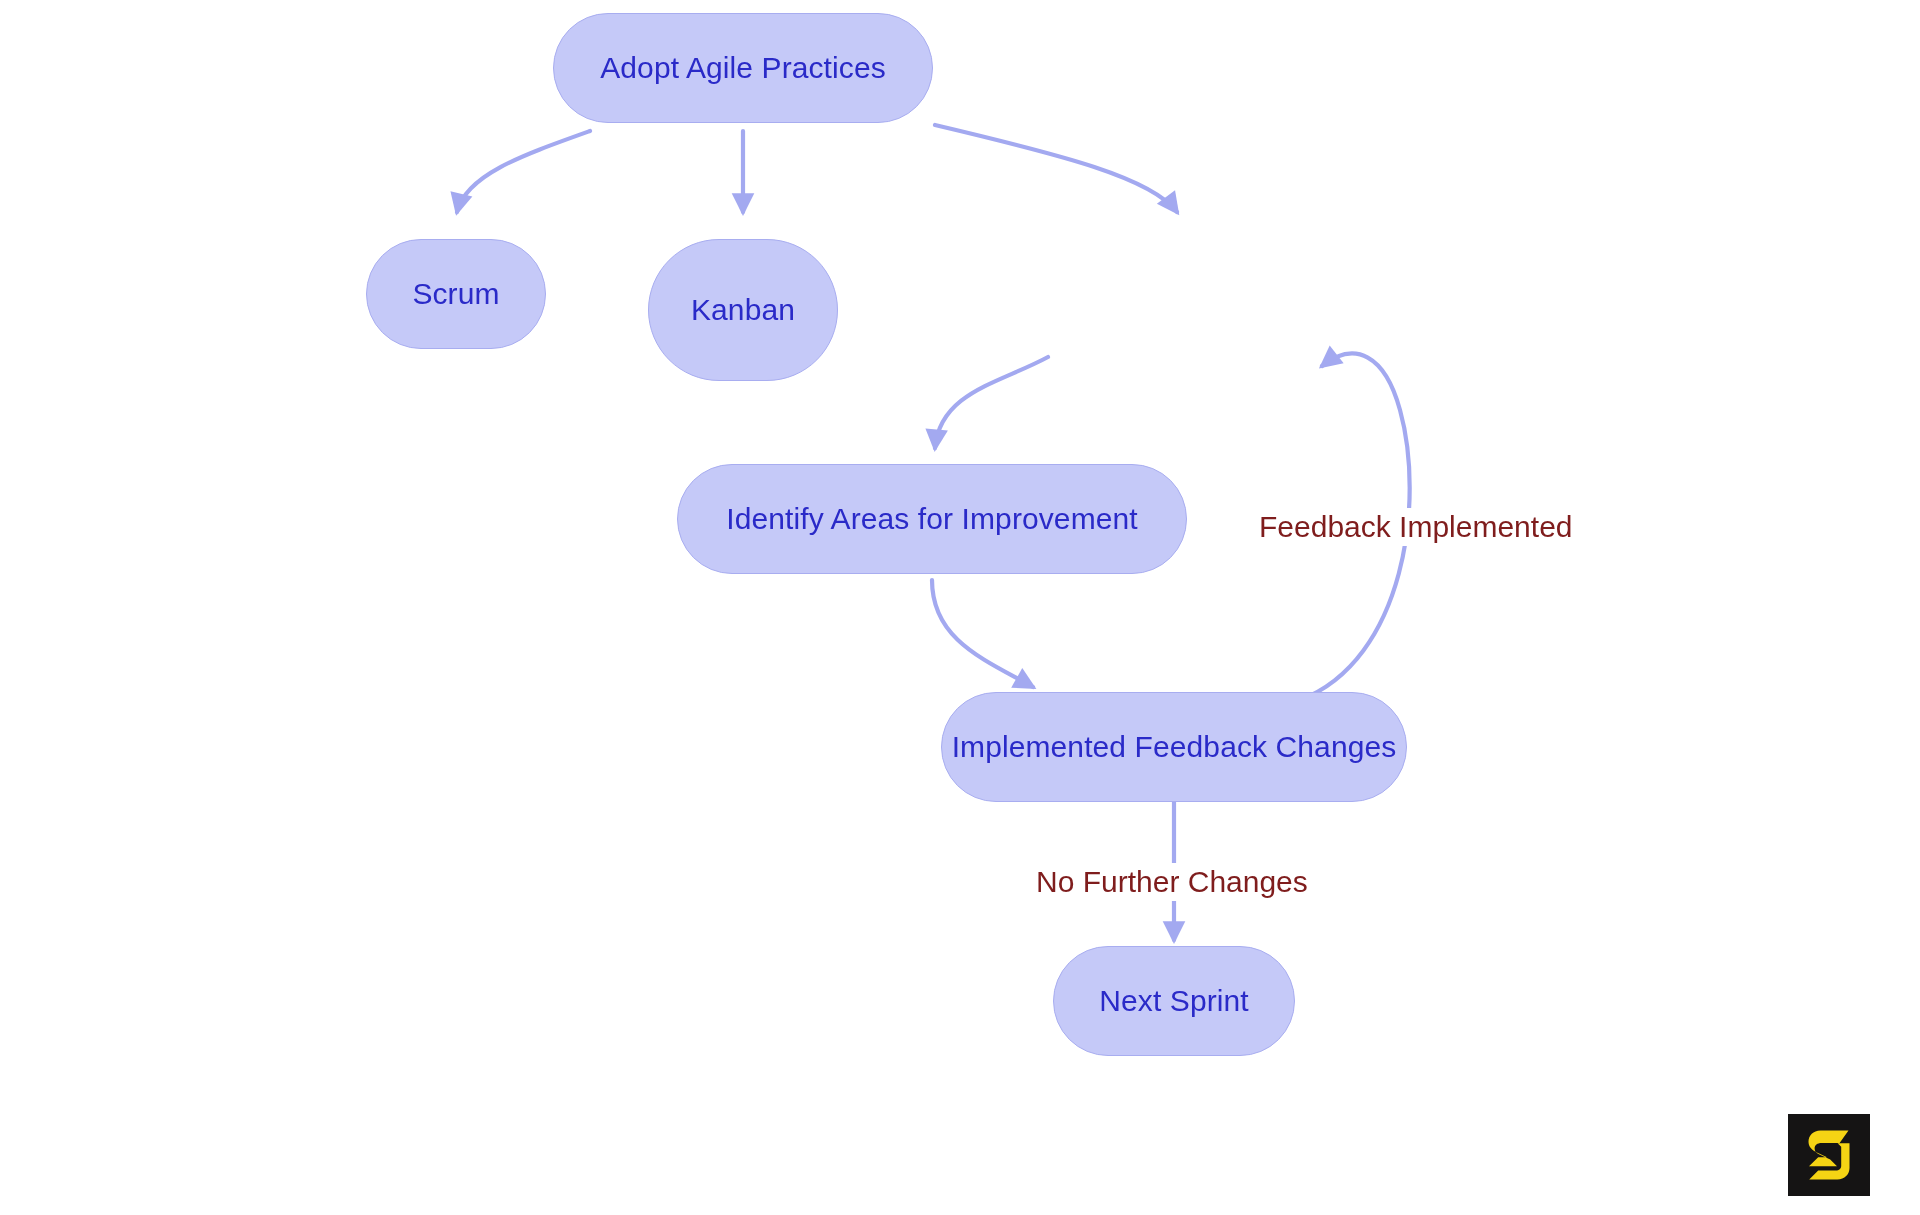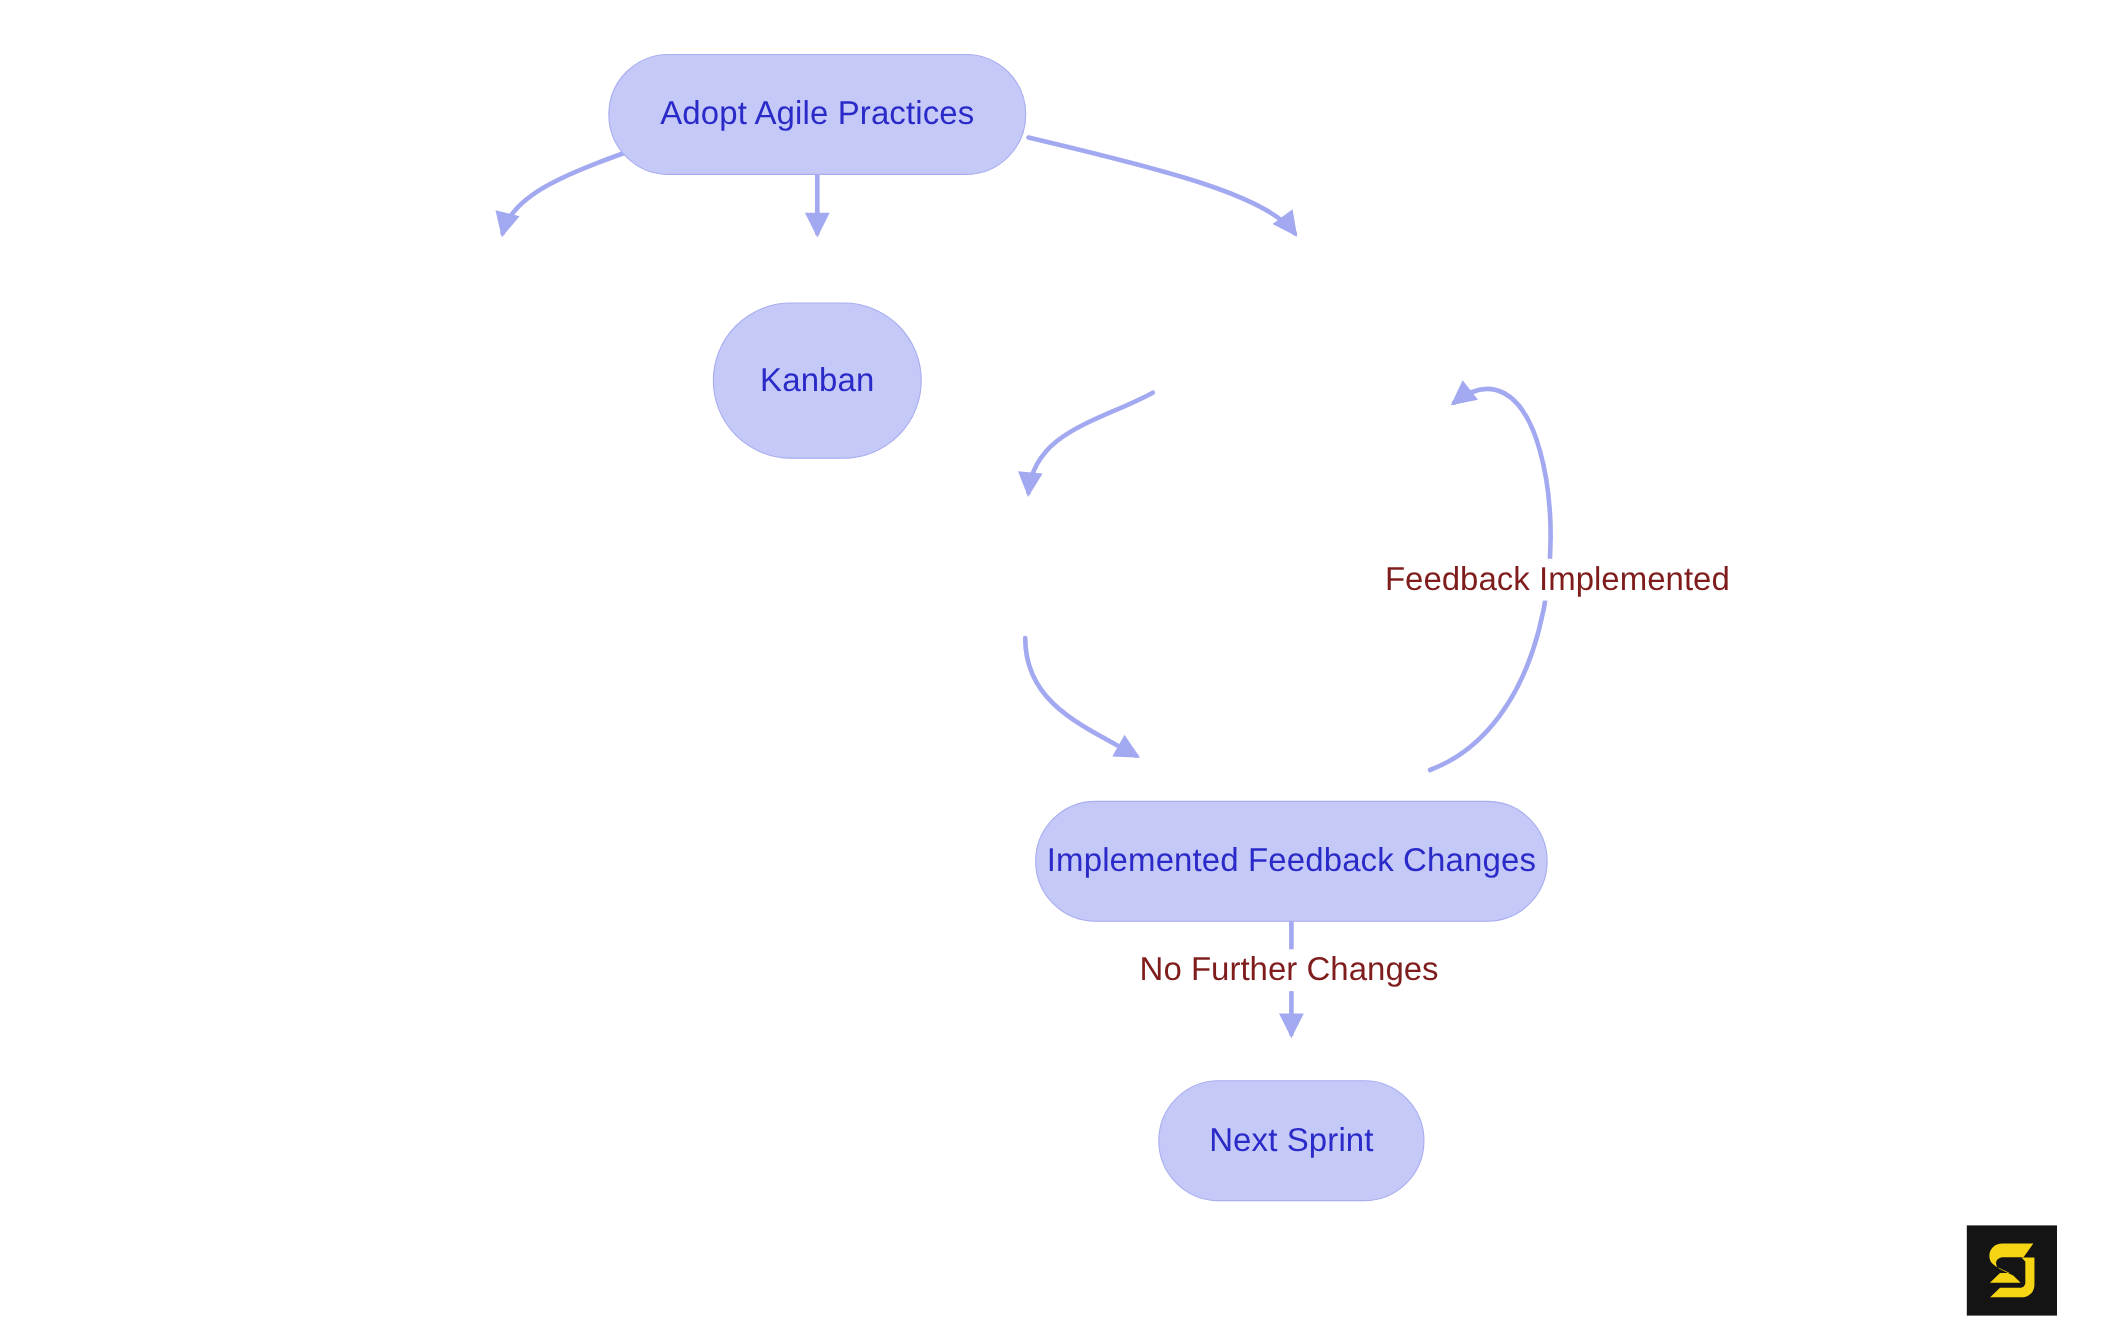--- a/index.html
+++ b/index.html
@@ -50,21 +50,20 @@
     justify-content: center;
     background: #c5c9f8;
     border: 1.6px solid #a8adf0;
     border-radius: 999px;
     color: #2a2ac8;
     font-size: 30px;
     font-weight: 400;
     letter-spacing: 0.1px;
     white-space: nowrap;
     line-height: 1;
-    margin-top: 36px;
   }
 
   
   .edge-label {
     position: absolute;
     color: #7f1d1d;
     font-size: 30px;
     font-weight: 400;
     white-space: nowrap;
     background: #ffffff;
@@ -114,24 +113,26 @@
       <path d="M 1300 700 C 1405 660, 1425 500, 1400 410 C 1385 355, 1355 340, 1322 366" marker-end="url(#arrow)"></path>
 
       <path d="M 1174 800 L 1174 940" marker-end="url(#arrow)"></path>
     </g>
   </svg>
 
   <div id="node-layer">
 
     <div class="node" style="left:553px; top:13px; width:380px; height:110px;">Adopt Agile Practices</div>
 
+    <div class="node" style="left:366px; top:239px; width:180px; height:110px;">Scrum</div>
 
     <div class="node" style="left:648px; top:239px; width:190px; height:142px;">Kanban</div>
 
 
+    <div class="node" style="left:677px; top:464px; width:510px; height:110px;">Identify Areas for Improvement</div>
 
     <div class="node" style="left:941px; top:692px; width:466px; height:110px;">Implemented Feedback Changes</div>
 
     <div class="node" style="left:1053px; top:946px; width:242px; height:110px;text-align:center;">Next Sprint</div>
 
   </div>
 
   <div class="edge-label" style="left:1252px; top:508px;">Feedback Implemented</div>
 
   <div class="edge-label" style="left:1029px; top:863px;">No Further Changes</div>

